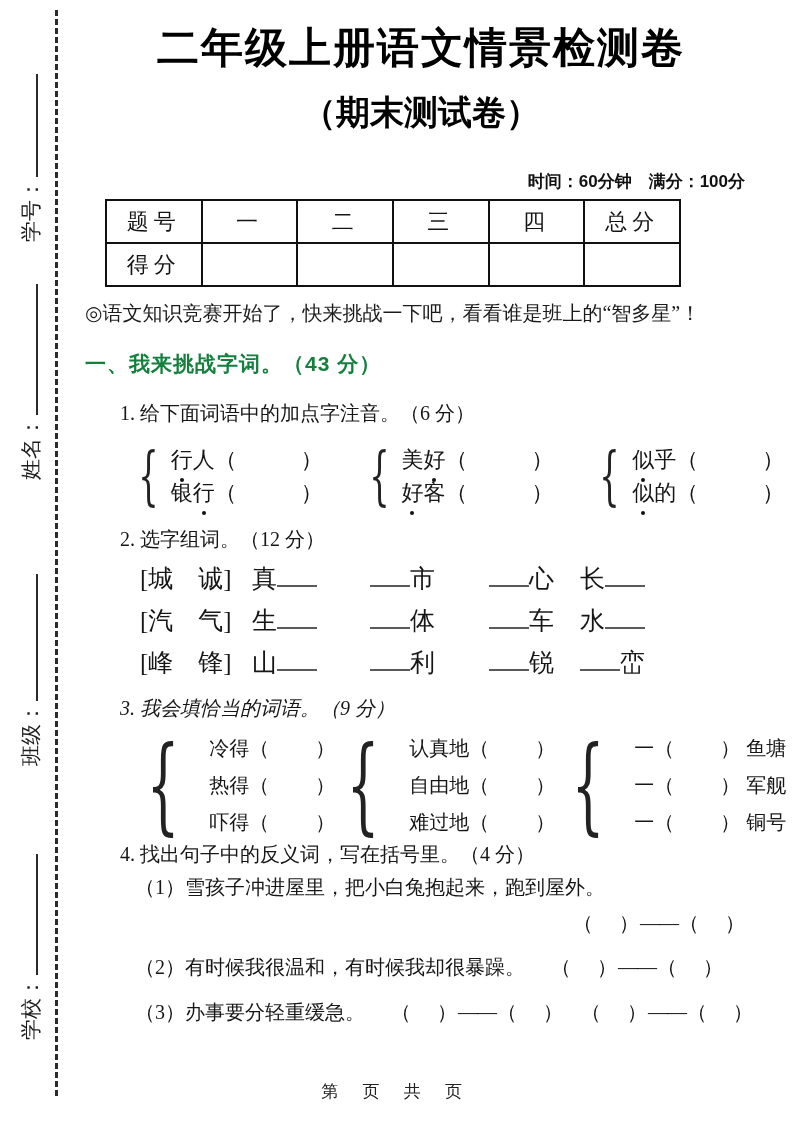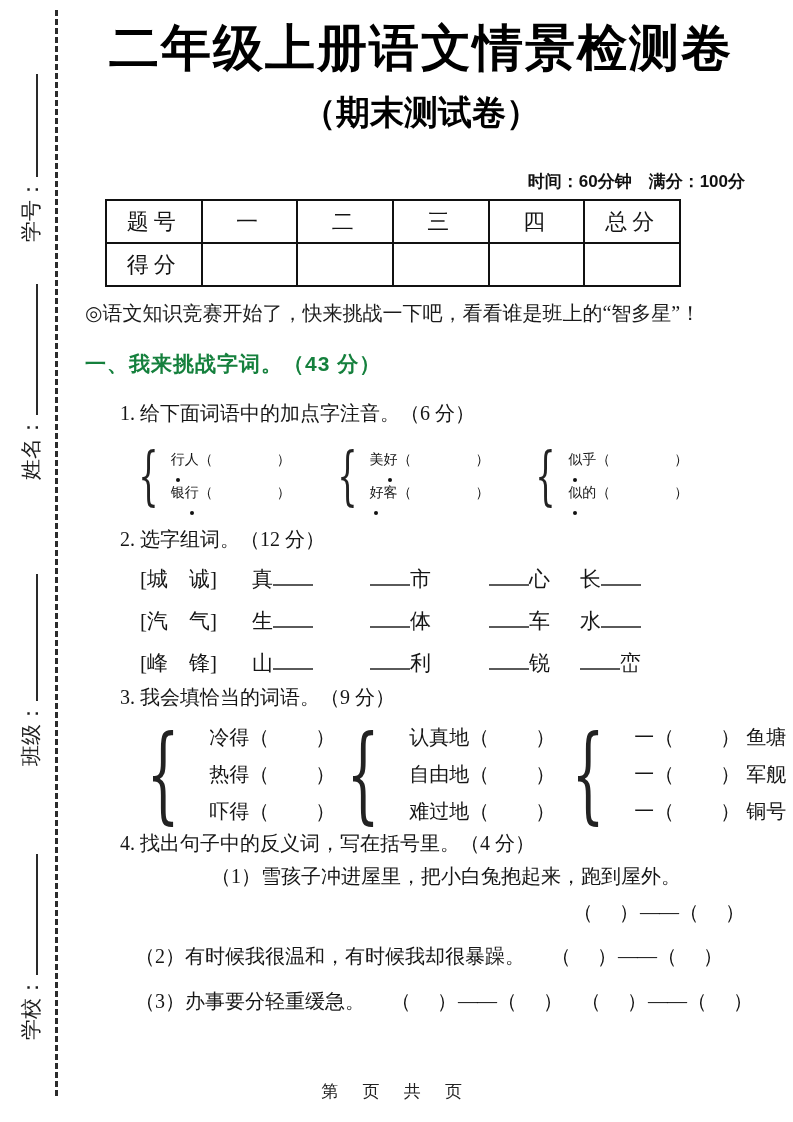--- a/index.html
+++ b/index.html
@@ -20,21 +20,21 @@
   }
   .sb-label { line-height:28px; }
   .sb-blank { flex:1; height:5px; border-bottom:2px solid #2a2a2a; margin:0 0 7px 2px; }
   .sb-f1 { width:168px; left:-54px; top:143px; }
   .sb-f2 { width:196px; left:-68px; top:367px; }
   .sb-f3 { width:192px; left:-66px; top:655px; }
   .sb-f4 { width:186px; left:-63px; top:932px; }
   
   .content { position:absolute; left:85px; top:0; width:672px; }
   .title {
-    margin-top:20px; text-align:center; font-size:50px; line-height:56px;
+    margin-top:20px; text-align:center; font-size:42px; line-height:56px;
     font-weight:900; letter-spacing:2px; color:#000;
     font-family:"Liberation Sans","DejaVu Sans",sans-serif;
   }
   .subtitle {
     margin-top:14px; text-align:center; font-size:34px; line-height:44px;
     font-weight:900; color:#000;
     font-family:"Liberation Sans","DejaVu Sans",sans-serif;
   }
   .meta {
     margin-top:36px; height:24px; text-align:right; padding-right:12px;
@@ -50,64 +50,64 @@
     font-size:22px; letter-spacing:5px; color:#141414;
   }
   .tip { margin-top:12px; font-size:20px; line-height:28px; color:#1b1b1b; }
   .sec-heading {
     margin-top:23px; font-size:21px; line-height:28px; font-weight:800; color:#15803d;
     font-family:"Liberation Sans","DejaVu Sans",sans-serif; letter-spacing:1px;
   }
   .q-heading { margin:0 0 0 35px; font-size:20px; line-height:26px; }
   .qh1 { margin-top:22px; }
   .qh2 { margin-top:16px; }
-  .qh3 { margin-top:0px; }
+  .qh3 { margin-top:11px;font-style:italic; }
   .qh4 { margin-top:0px; }
   
   .q1-groups { margin:16px 0 0 43px; display:flex; height:68px; }
   .q1-group { display:flex; align-items:center; }
   .q1-group + .q1-group { margin-left:36px; }
   .brace {
     display:block; font-family:"DejaVu Serif",serif; font-weight:400; color:#222;
     transform:scaleX(.5); transform-origin:center; line-height:1;
   }
   .b2 { font-size:64px; }
   .b3 { font-size:104px; }
   .q1-lines { margin-left:2px; }
-  .q1-line { height:33px; line-height:33px; font-size:14px; white-space:nowrap; }
+  .q1-line { height:33px; line-height:33px; font-size:22px; white-space:nowrap; }
   .w { display:inline-block; }
   .dotted { position:relative; }
   .dotted::after {
     content:""; position:absolute; left:50%; bottom:-6px; width:4px; height:4px;
     margin-left:-2px; background:#111; border-radius:50%;
   }
   .gap { display:inline-block; }
   .g64 { width:64px; } .g46 { width:46px; } .g26 { width:26px; }
   .paren { letter-spacing:0; }
   
   .q2-rows { margin:6px 0 0 55px; }
-  .q2-row { height:42px; line-height:42px; font-size:21px; white-space:nowrap; display:flex; }
+  .q2-row { height:42px; line-height:42px; font-size:25px; white-space:nowrap; display:flex; }
   .q2-choices { display:inline-block; width:112px; }
   .q2-item { display:inline-block; }
   .q2-i0 { width:118px; } .q2-i1 { width:119px; } .q2-i2 { width:91px; }
   .blank {
     display:inline-block; width:40px; height:5px; border-bottom:2px solid #5a5a5a;
     vertical-align:baseline;
   }
   
   .q3-groups { margin:8px 0 0 45px; display:flex; height:112px; }
   .q3-group { display:flex; align-items:center; }
   .q3-g0 { width:200px; } .q3-g1 { width:225px; }
   .q3-lines { margin-left:13px; }
   .q3-line { height:37px; line-height:37px; font-size:20px; white-space:nowrap; }
   .q3-tail { margin-left:6px; }
   
   .q4-items { margin-left:50px; }
   .q4-line { font-size:20px; line-height:27px; white-space:nowrap; }
-  .q4-l1 { margin-top:7px;text-align:center; }
+  .q4-l1 { margin-top:7px; }
   .q4-answer-line { margin-top:9px; text-align:right; padding-right:12px; font-size:20px; }
   .q4-l2 { margin-top:17px; }
   .q4-l3 { margin-top:18px; }
   .pair { white-space:nowrap; }
   .pair + .pair { margin-left:18px; }
   .inline-pair { margin-left:26px; }
   .dash { margin:0 1px; letter-spacing:-1px; }
   
   .footer {
     position:absolute; top:1080px; left:0; width:100%; text-align:center;

